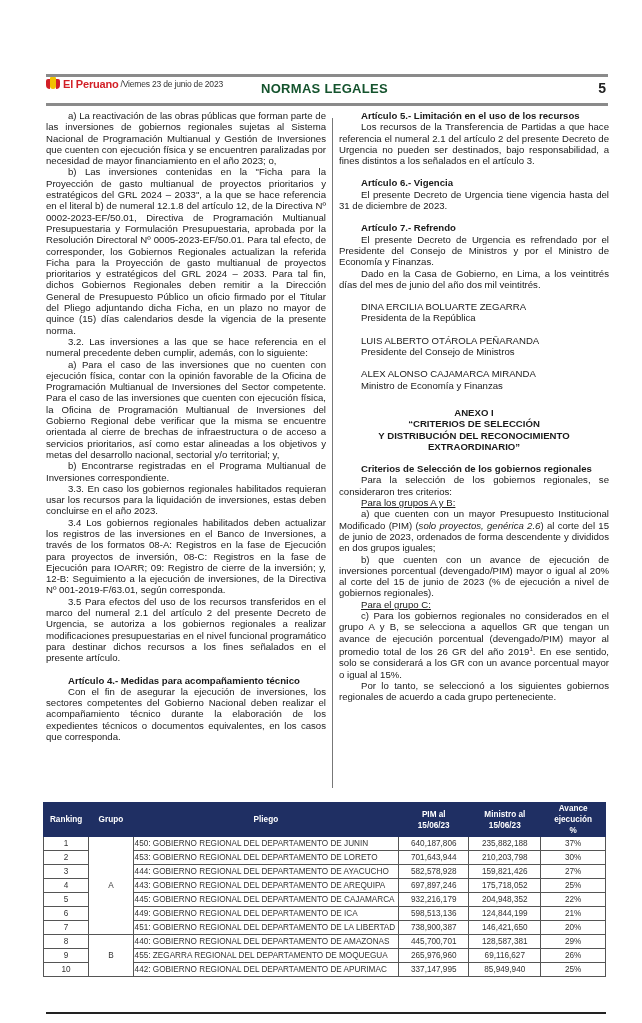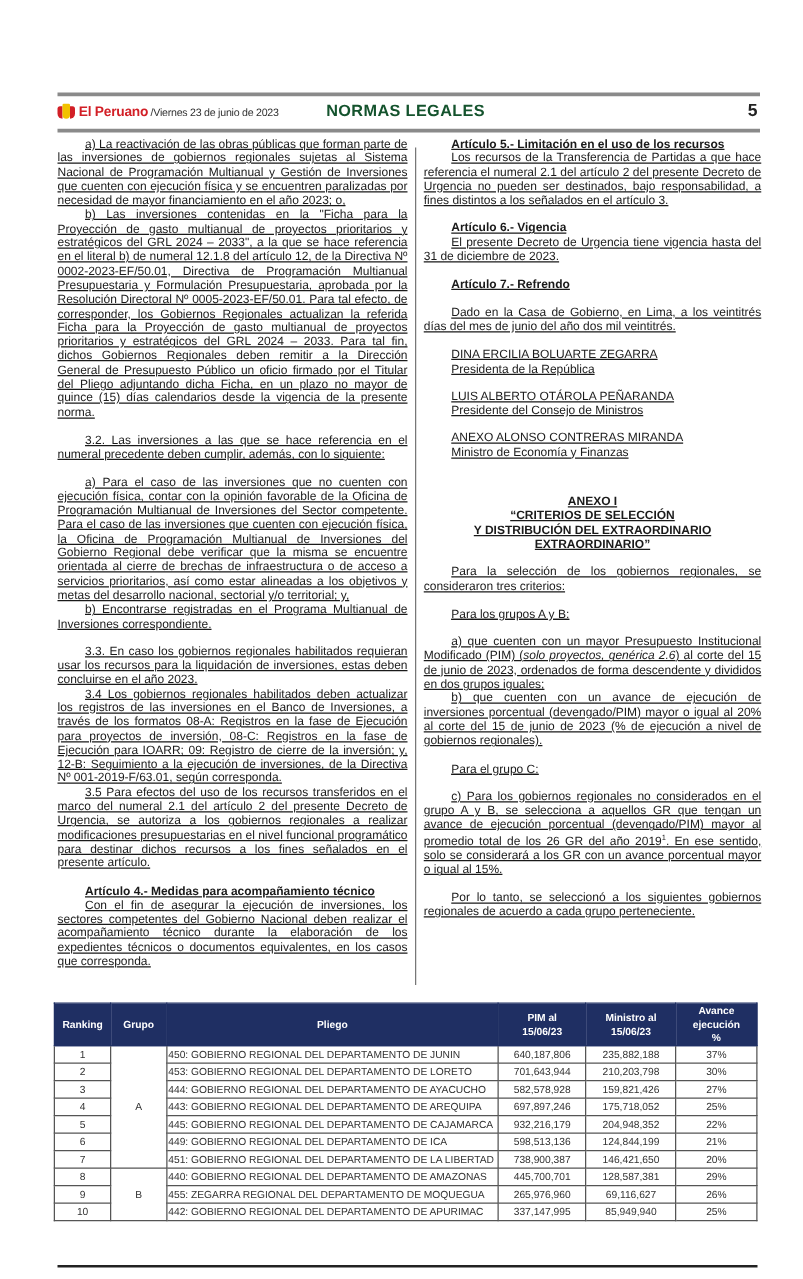--- a/index.html
+++ b/index.html
@@ -1,35 +1,35 @@
 <!DOCTYPE html>
 <html><head>
 <meta charset="utf-8">
 <style>
   html, body { margin: 0; padding: 0; background: #ffffff; }
   body { width: 642px; height: 1023px; position: relative; overflow: hidden; font-family: "Liberation Sans", sans-serif; color: #1a1a1a; }
   .page { position: absolute; left: 46px; top: 74px; width: 562px; }
-  .masthead { position: relative; height: 26px; border-top: 3px solid #8a8a8a; border-bottom: 3px solid #8a8a8a; display: flex; align-items: center; }
+  .masthead { position: relative; height: 26px; border-top: 3px solid #8a8a8a; border-bottom: 3px solid #8a8a8a; display: flex; align-items: flex-start; }
   .logo { display: flex; align-items: center; }
   .crest { width: 14px; height: 14px; position: relative; margin-right: 3px; }
   .crest .l { position: absolute; left: 0; top: 2px; width: 4px; height: 10px; background: #d21f26; border-radius: 2px 0 0 4px; }
   .crest .r { position: absolute; right: 0; top: 2px; width: 4px; height: 10px; background: #d21f26; border-radius: 0 2px 4px 0; }
   .crest .m { position: absolute; left: 4px; top: 0; width: 6px; height: 12px; background: #f2c200; border-radius: 1px 1px 3px 3px; }
   .brand { color: #d21f26; font-weight: bold; font-size: 11px; letter-spacing: -0.2px; }
   .date { font-size: 8.5px; color: #333; margin-left: 2px; letter-spacing: -0.2px; }
   .section { position: absolute; left: 215px; top: 4px; font-size: 13px; font-weight: bold; color: #14532d; letter-spacing: 0.3px; }
   .pagenum { position: absolute; right: 2px; top: 3px; font-size: 14px; font-weight: bold; color: #222; }
 
   .cols { position: relative; margin-top: 4px; height: 686px; }
   .col { position: absolute; top: 0; width: 280px; font-size: 9.6px; line-height: 11.3px; text-align: justify; }
   .col.left { left: 0; }
   .col.right { left: 293px; width: 270px; }
   .divider { position: absolute; left: 286px; top: 8px; width: 1px; height: 670px; background: #777; }
-  .col p { margin: 0; text-indent: 22px; text-decoration: underline; }
-  .col p.gap { margin-top: 11px; }
+  .col p { margin: 0; text-indent: 22px; }
+  .col p.gap { }
   .col .heading { font-weight: bold; text-indent: 22px; margin-top: 11px; }
   .col .heading.first { margin-top: 0; }
   .sig { text-indent: 0 !important; padding-left: 22px; text-align: left; margin-top: 11px !important; }
   .center-b { text-align: center; font-weight: bold; text-indent: 0 !important; }
   .u { text-decoration: underline; }
 
   .table-wrap { position: absolute; left: 43px; top: 802px; width: 563px; }
   table { border-collapse: collapse; width: 100%; font-size: 8.2px; font-family: "Liberation Sans", sans-serif; }
   th { background: #1f2f63; color: #fff; font-weight: bold; height: 30px; padding: 0 2px; line-height: 11px; border: 1px solid #1f2f63; }
   td { border: 1px solid #555; height: 13px; padding: 0 3px; text-align: center; color: #333; white-space: nowrap; }
@@ -69,41 +69,43 @@
     </div>
 
     <div class="divider"></div>
 
     <div class="col right">
       <p class="heading first">Artículo 5.- Limitación en el uso de los recursos</p>
       <p>Los recursos de la Transferencia de Partidas a que hace referencia el numeral 2.1 del artículo 2 del presente Decreto de Urgencia no pueden ser destinados, bajo responsabilidad, a fines distintos a los señalados en el artículo 3.</p>
       <p class="heading">Artículo 6.- Vigencia</p>
       <p>El presente Decreto de Urgencia tiene vigencia hasta del 31 de diciembre de 2023.</p>
       <p class="heading">Artículo 7.- Refrendo</p>
+      <p>El presente Decreto de Urgencia es refrendado por el Presidente del Consejo de Ministros y por el Ministro de Economía y Finanzas.</p>
       <p class="gap">Dado en la Casa de Gobierno, en Lima, a los veintitrés días del mes de junio del año dos mil veintitrés.</p>
 
       <p class="sig">
         <span>DINA ERCILIA BOLUARTE ZEGARRA</span><br>
         <span>Presidenta de la República</span>
       </p>
       <p class="sig">
         <span>LUIS ALBERTO OTÁROLA PEÑARANDA</span><br>
         <span>Presidente del Consejo de Ministros</span>
       </p>
       <p class="sig">
-        <span>ANEXO ALONSO CONTRERAS MIRANDA</span><br>
+        <span>ALEX ALONSO CAJAMARCA MIRANDA</span><br>
         <span>Ministro de Economía y Finanzas</span>
       </p>
 
-      <p class="center-b" style="margin-top:28px">ANEXO I</p>
+      <p class="center-b" style="margin-top:16px">ANEXO I</p>
       <p class="center-b" style="">
         <span>“CRITERIOS DE SELECCIÓN</span><br>
-        <span>Y DISTRIBUCIÓN DEL EXTRAORDINARIO</span><br>
+        <span>Y DISTRIBUCIÓN DEL RECONOCIMIENTO</span><br>
         <span>EXTRAORDINARIO”</span>
       </p>
+      <p class="heading">Criterios de Selección de los gobiernos regionales</p>
       <p class="gap">Para la selección de los gobiernos regionales, se consideraron tres criterios:</p>
       <p class="gap"><span class="u">Para los grupos A y B:</span></p>
       <p class="gap"><span>a) que cuenten con un mayor Presupuesto Institucional Modificado (PIM) (</span><i>solo proyectos, genérica 2.6</i><span>) al corte del 15 de junio de 2023, ordenados de forma descendente y divididos en dos grupos iguales;</span></p>
       <p>b) que cuenten con un avance de ejecución de inversiones porcentual (devengado/PIM) mayor o igual al 20% al corte del 15 de junio de 2023 (% de ejecución a nivel de gobiernos regionales).</p>
       <p class="gap"><span class="u">Para el grupo C:</span></p>
       <p class="gap"><span>c) Para los gobiernos regionales no considerados en el grupo A y B, se selecciona a aquellos GR que tengan un avance de ejecución porcentual (devengado/PIM) mayor al promedio total de los 26 GR del año 2019</span><sup style="font-size:6px">1</sup><span>. En ese sentido, solo se considerará a los GR con un avance porcentual mayor o igual al 15%.</span></p>
       <p class="gap">Por lo tanto, se seleccionó a los siguientes gobiernos regionales de acuerdo a cada grupo perteneciente.</p>
     </div>
   </div>
 </div>

